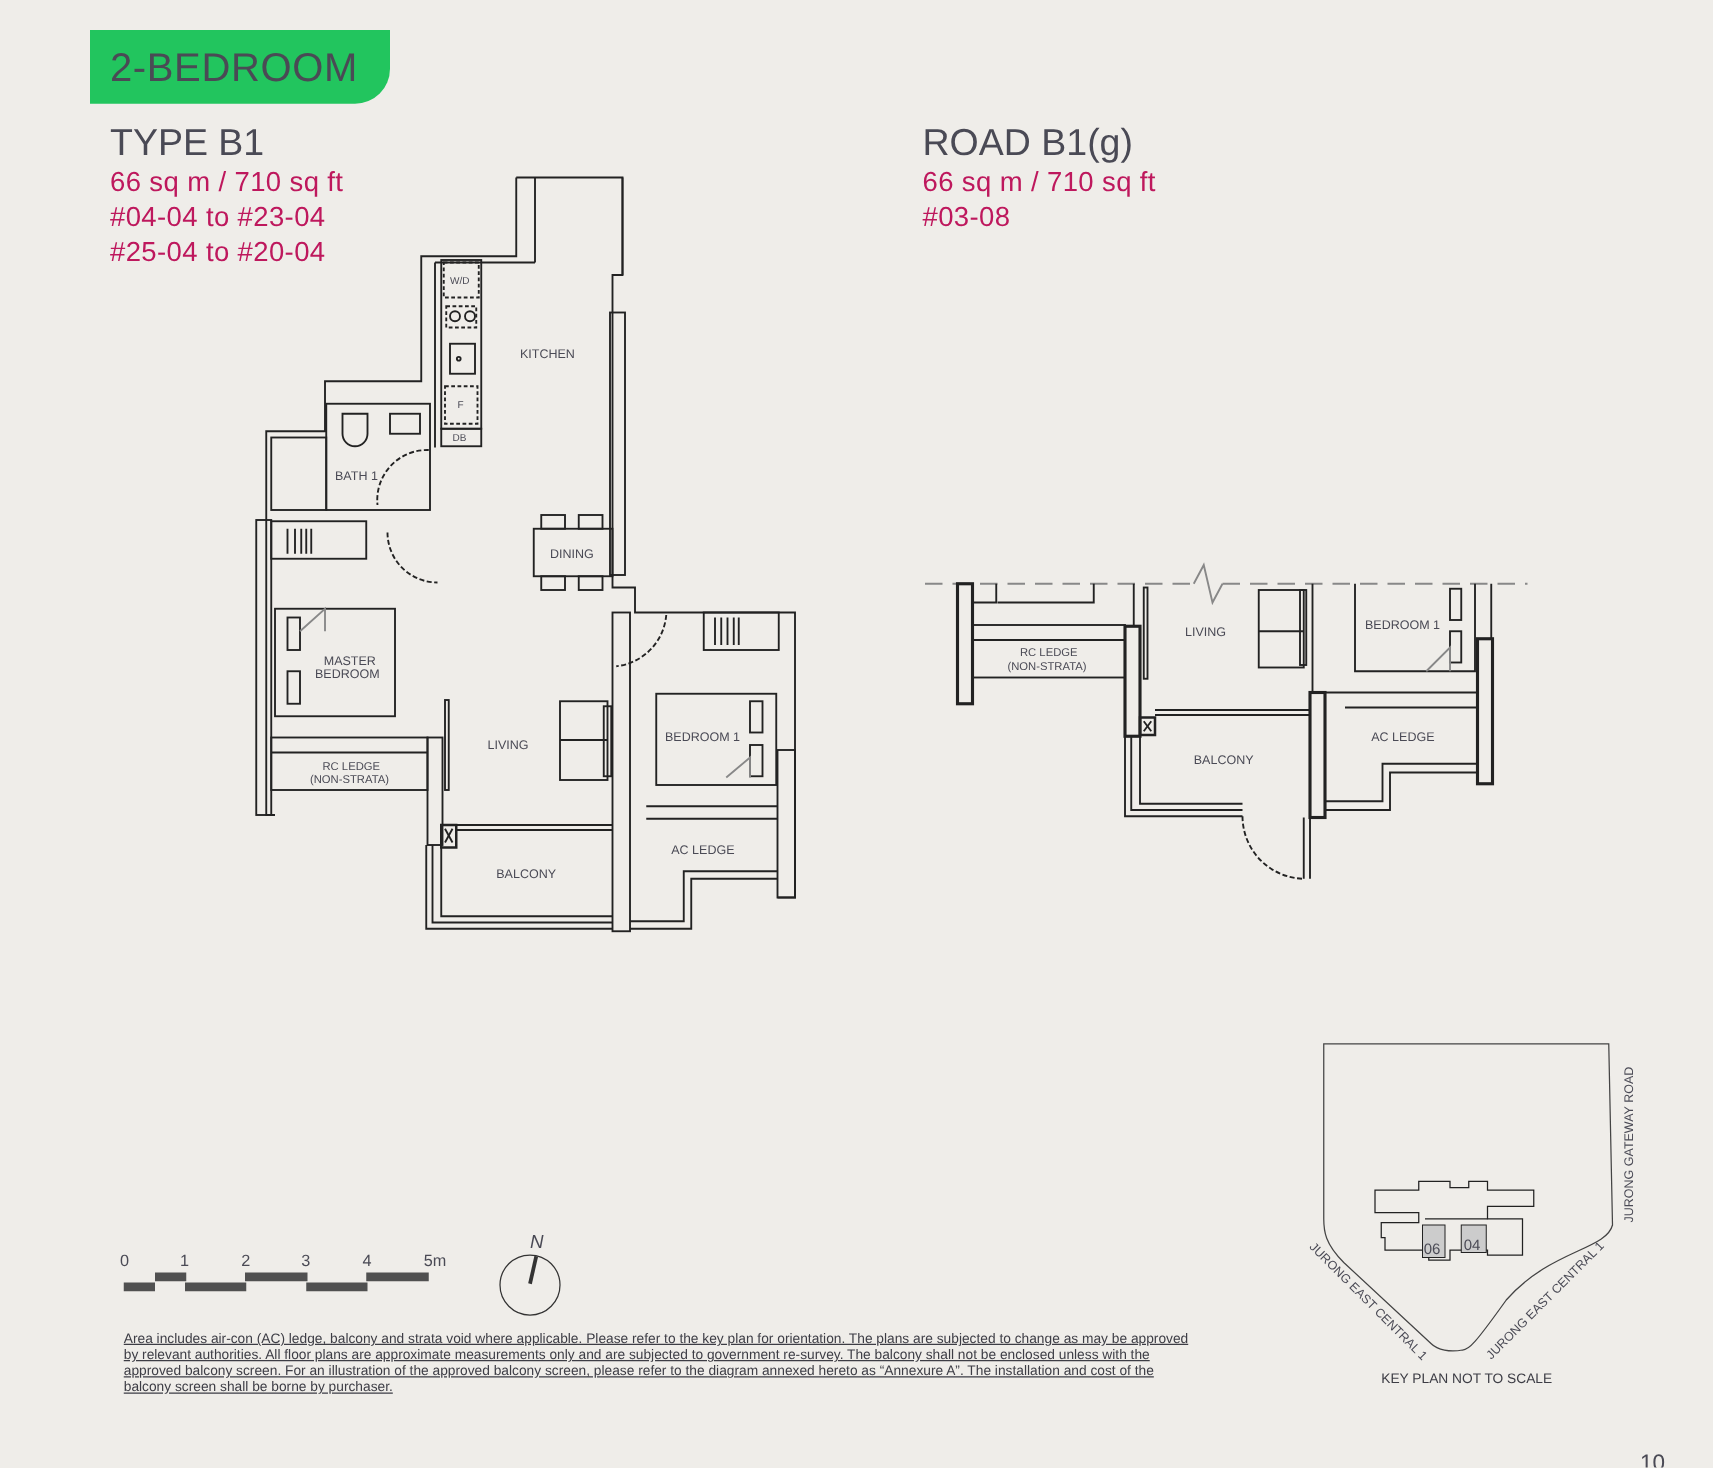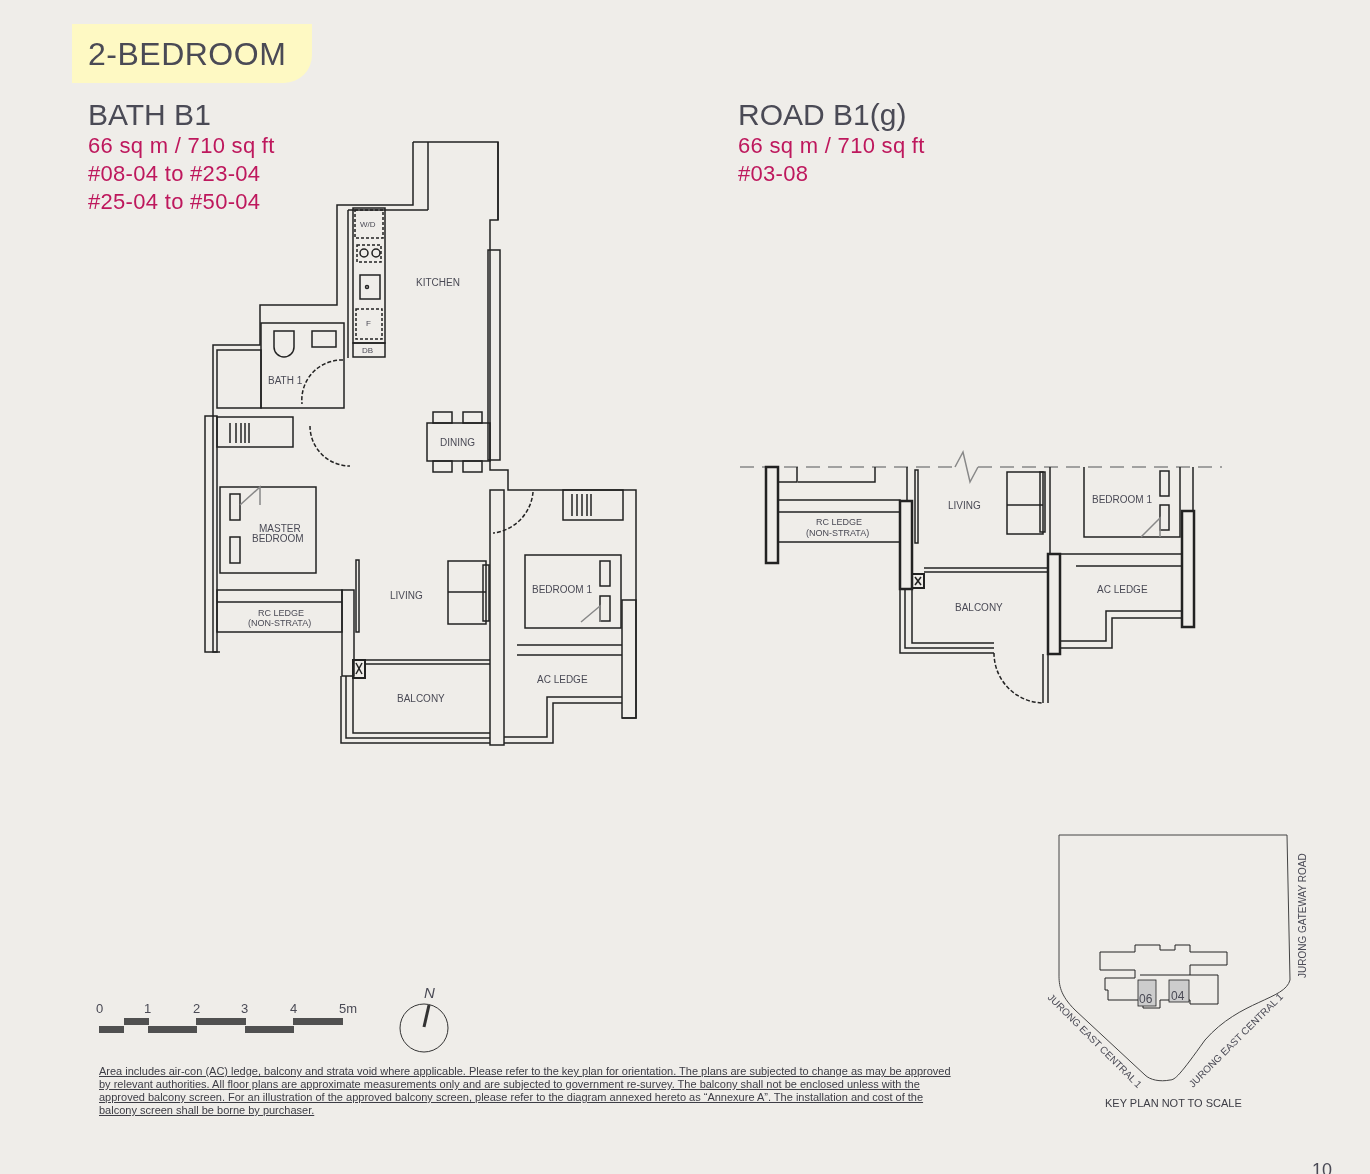--- a/index.html
+++ b/index.html
@@ -1,41 +1,41 @@
 <!DOCTYPE html>
 <html><head>
 <meta charset="utf-8">
 <style>
   html, body { margin:0; padding:0; }
   body { width:1370px; height:1174px; background:#efede9; position:relative; overflow:hidden;
          font-family:"Liberation Sans", sans-serif; color:#4a4a55; }
-  .badge { position:absolute; left:72px; top:24px; width:240px; height:59px; background:#fef9c3;
+  .badge { position:absolute; left:72px; top:24px; width:240px; height:59px; background:#22c55e;
            border-bottom-right-radius:28px; }
   .badge span { position:absolute; left:16px; top:12px; font-size:32px; color:#4a4a55; letter-spacing:0.5px; }
   .type-block { position:absolute; }
   .type-title { font-size:30px; line-height:34px; color:#4a4a55; }
   .type-line { font-size:22px; line-height:28px; color:#be185d; letter-spacing:0.3px; }
   svg.plan { position:absolute; left:0; top:0; }
   .plan-text { font-family:"Liberation Sans", sans-serif; font-size:10px; fill:#4a4a55; }
   .footnote { position:absolute; left:99px; top:1065px; width:860px; font-size:11px; line-height:13px; color:#3d3d45;text-decoration:underline; }
   .page-num { position:absolute; left:1312px; top:1120px; font-size:18px; color:#4a4a55;margin-top:40px; }
   .keyplan-label { position:absolute; left:1105px; top:1097px; font-size:11px; color:#3d3d45; }
 </style>
 </head>
 <body>
 
 <div class="badge">
   <span>2-BEDROOM</span>
 </div>
 
 <div class="type-block" style="left:88px; top:98px;">
-  <div class="type-title">BATH B1</div>
+  <div class="type-title">TYPE B1</div>
   <div class="type-line">66 sq m / 710 sq ft</div>
-  <div class="type-line">#08-04 to #23-04</div>
-  <div class="type-line">#25-04 to #50-04</div>
+  <div class="type-line">#04-04 to #23-04</div>
+  <div class="type-line">#25-04 to #20-04</div>
 </div>
 
 <div class="type-block" style="left:738px; top:98px;">
   <div class="type-title">ROAD B1(g)</div>
   <div class="type-line">66 sq m / 710 sq ft</div>
   <div class="type-line">#03-08</div>
 </div>
 
 <svg class="plan" width="1370" height="1174">
   <g fill="none" stroke="#222" stroke-width="1.5">

